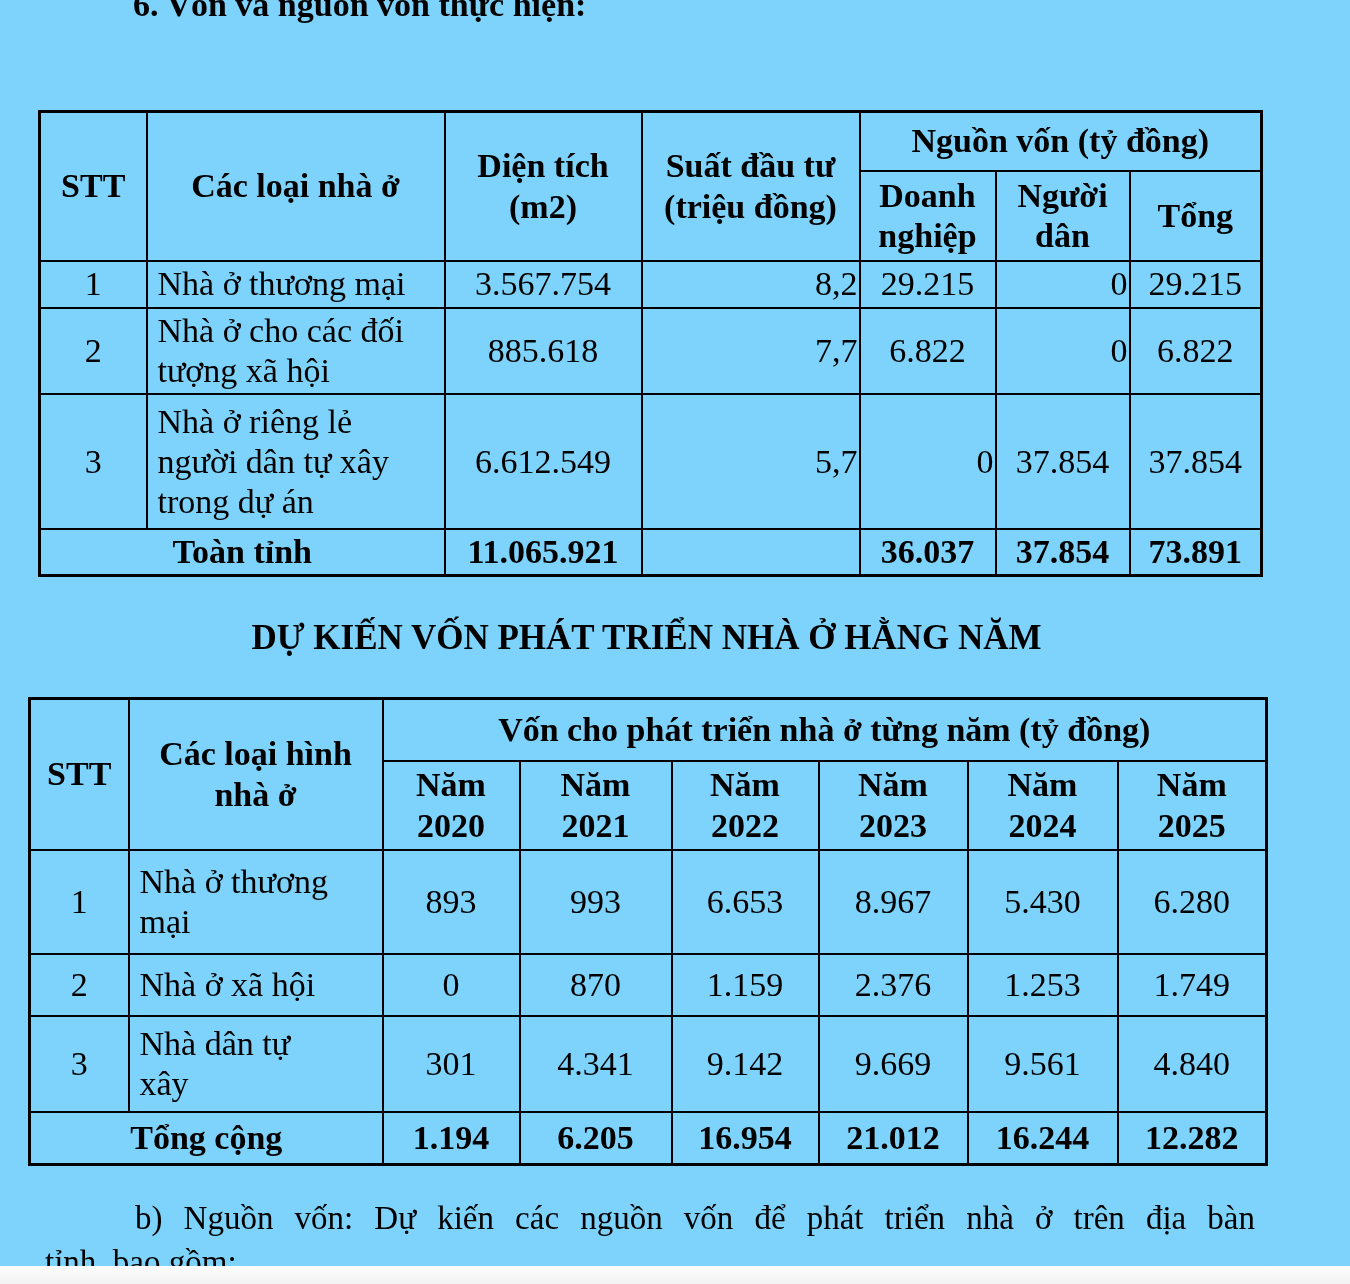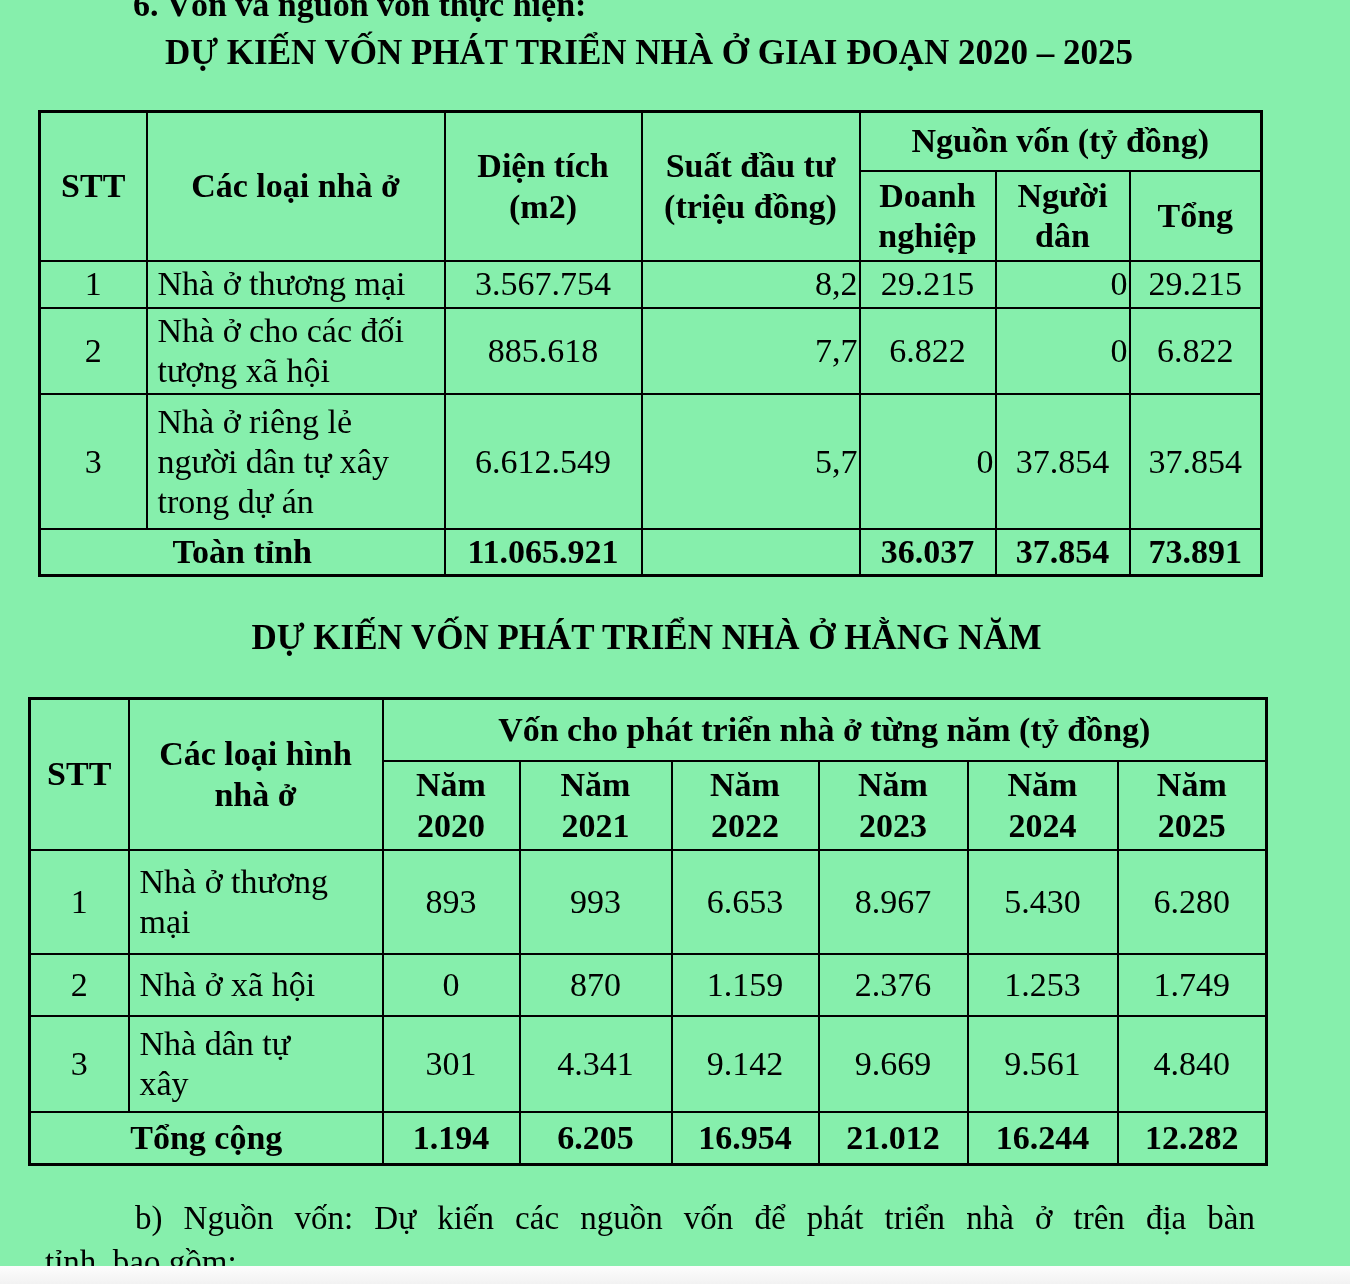--- a/index.html
+++ b/index.html
@@ -1,19 +1,19 @@
 <!DOCTYPE html>
 <html><head>
 <meta charset="utf-8">
 <style>
   html,body{margin:0;padding:0;background:#fff;}
   .page{
     position:relative;
     width:1350px;height:1284px;
-    background:#86efac;
+    background:#7dd3fc;
     overflow:hidden;
     font-family:"Liberation Serif","DejaVu Serif",serif;
     color:#000;
   }
   .clipped-heading{
     position:absolute;top:-14px;left:133px;
     font-size:34px;font-weight:bold;line-height:38px;white-space:nowrap;
   }
   .tbl-title{
     position:absolute;
@@ -65,21 +65,20 @@
     background:linear-gradient(#fdfdfd,#f2f2f2);
   }
 </style>
 </head>
 <body>
 
 <div class="page">
 
   <div class="clipped-heading">6. Vốn và nguồn vốn thực hiện:</div>
 
-  <div class="tbl-title title1">DỰ KIẾN VỐN PHÁT TRIỂN NHÀ Ở GIAI ĐOẠN 2020 – 2025</div>
 
   <table class="t1">
     <colgroup>
       <col style="width:107px">
         <col style="width:298px">
         <col style="width:197px">
         <col style="width:218px">
       <col style="width:136px">
         <col style="width:134px">
         <col style="width:132px">

